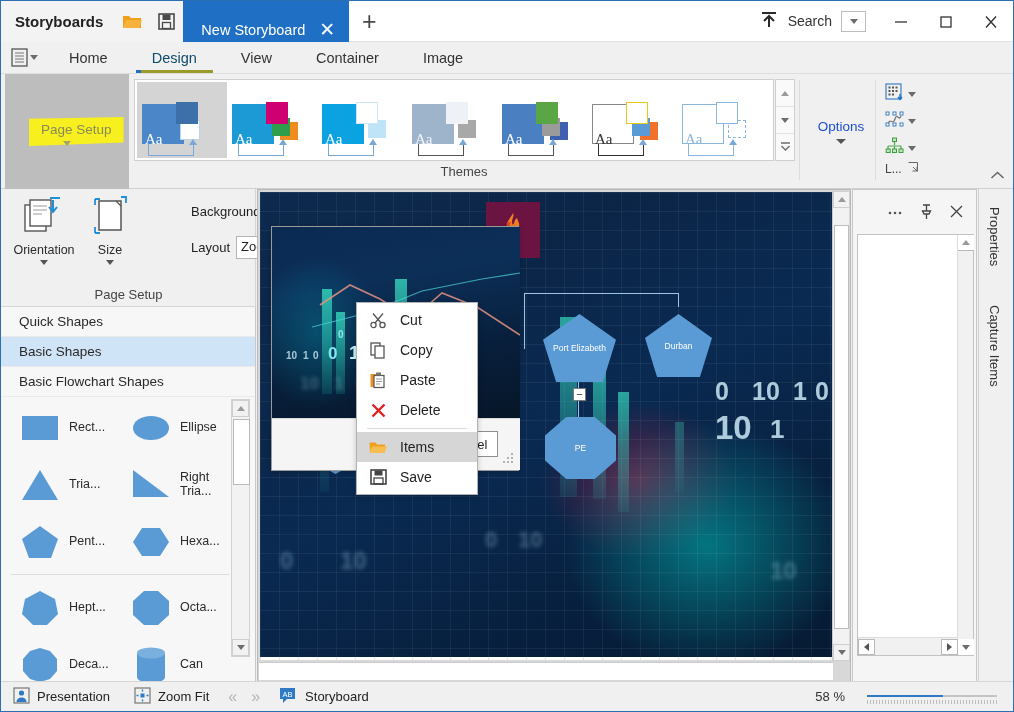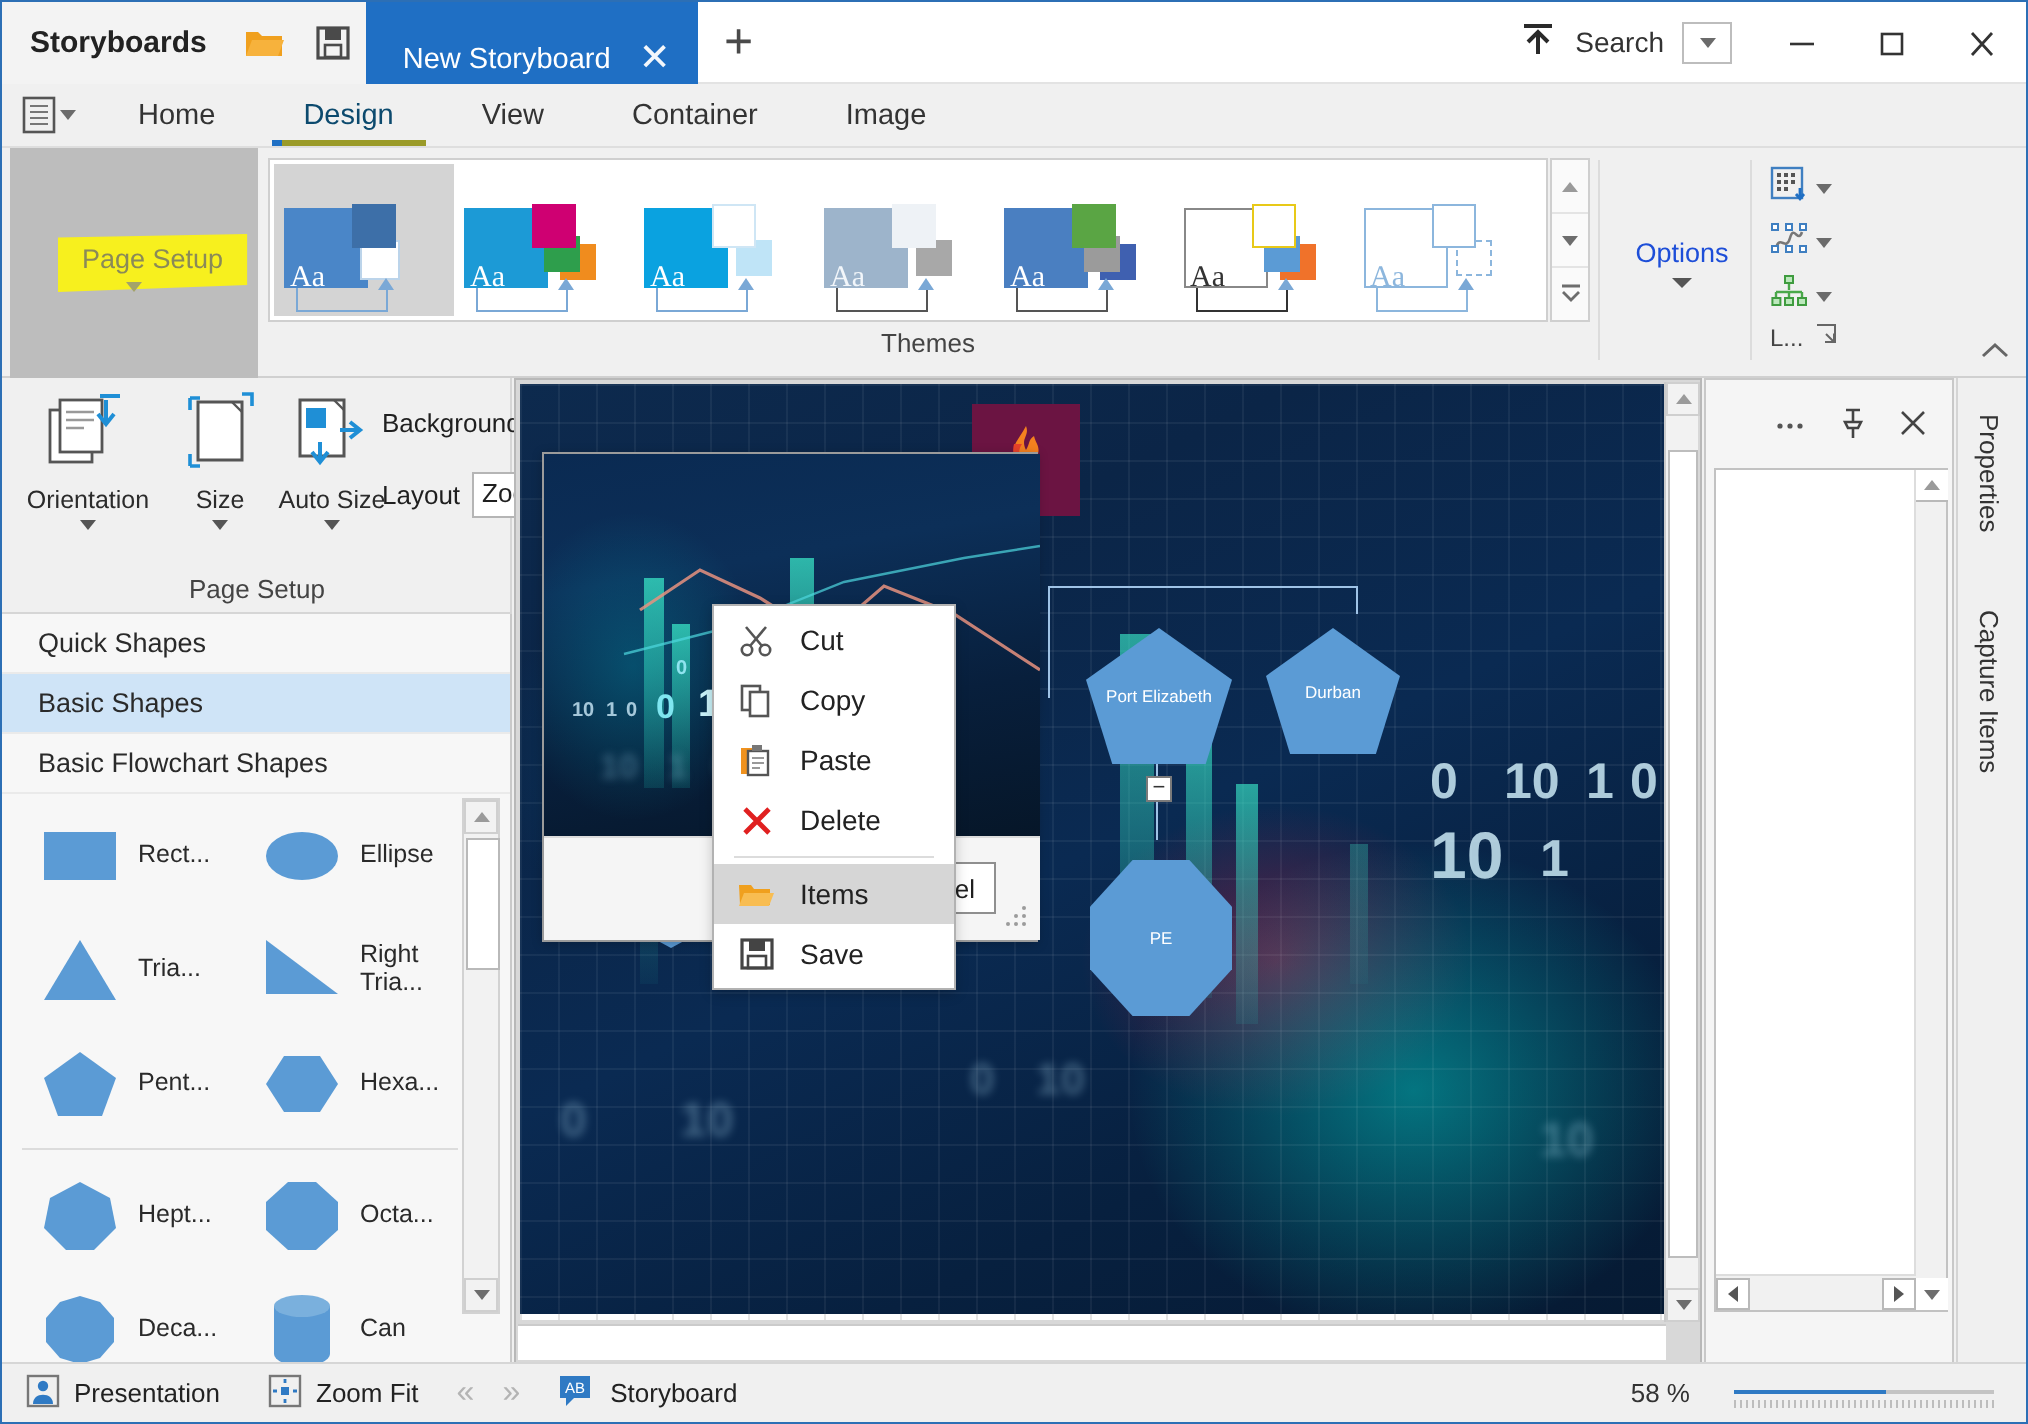--- a/index.html
+++ b/index.html
@@ -689,33 +689,20 @@
         <svg width="44" height="42" viewBox="0 0 44 42">
             <rect x="11" y="6" width="22" height="29" fill="#fff" stroke="#555" stroke-width="1.5"></rect>
             <path d="M28 6l5 5" stroke="#555" stroke-width="1.2"></path>
             <path d="M7 4v6M7 32v6M7 4h5M7 38h5" stroke="#1f8fd6" stroke-width="1.8" fill="none"></path>
             <path d="M33 2h5v6" fill="none" stroke="#1f8fd6" stroke-width="1.8"></path>
           </svg>
       </span>
       <span class="cap">Size</span>
       <i class="ps-chev"></i>
     </div>
-    <div class="ps-btn" style="left:134px;width:62px">
-      <span>
-        <svg width="44" height="42" viewBox="0 0 44 42">
-            <rect x="6" y="5" width="22" height="28" fill="#fff" stroke="#555" stroke-width="1.5"></rect>
-            <path d="M23 5l5 5" stroke="#555" stroke-width="1.2"></path>
-            <rect x="9" y="9" width="10" height="10" fill="#1f8fd6"></rect>
-            <path d="M26 20h9M31 16l5 4-5 4" fill="none" stroke="#1f8fd6" stroke-width="2"></path>
-            <path d="M16 26v9M12 31l4 5 4-5" fill="none" stroke="#1f8fd6" stroke-width="2"></path>
-          </svg>
-      </span>
-      <span class="cap">Auto Size</span>
-      <i class="ps-chev"></i>
-    </div>
 
     <div class="ps-right">
       <div class="ps-line">
         <span>Background</span>
         <span class="ps-imgbtn">
           <span>
             <svg width="20" height="16" viewBox="0 0 20 16">
                 <rect x="1" y="1" width="18" height="14" fill="#5b9bd5" stroke="#3a6fa0" stroke-width="1"></rect>
                 <circle cx="6" cy="5" r="1.8" fill="#ffe566"></circle>
                 <path d="M2 14l5-6 4 4 3-3 5 5z" fill="#2e7d32"></path>
@@ -872,24 +859,24 @@
         <span class="rs">RS</span>
       </div>
 
       <div class="conn" style="left:264px;top:101px;width:155px;height:14px;border-bottom:none;"></div>
       <div class="conn" style="left:264px;top:101px;width:0;height:56px;border:none;border-left:1px solid #9fc3e6;"></div>
       <div class="conn" style="left:318px;top:190px;width:0;height:38px;border:none;border-left:1px solid #9fc3e6;"></div>
 
       <div class="shp pent" style="left:283px;top:122px;width:73px;height:68px">
         <span>Port Elizabeth</span>
       </div>
-      <div class="shp pent" style="left:373px;top:122px;width:67px;height:63px">
+      <div class="shp pent" style="left:385px;top:122px;width:67px;height:63px">
         <span>Durban</span>
       </div>
-      <div class="shp octa" style="left:285px;top:238px;width:71px;height:78px">
+      <div class="shp octa" style="left:285px;top:225px;width:71px;height:62px">
         <span>PE</span>
       </div>
       <div class="shp diam" style="left:32px;top:235px;width:87px;height:47px">
         <span>Competition</span>
       </div>
       <div class="minusbox" style="left:313px;top:196px">−</div>
     </div>
 
     <div class="cv-vscroll">
       <div class="spb" style="position:absolute;left:0;top:0;width:17px;height:17px">

